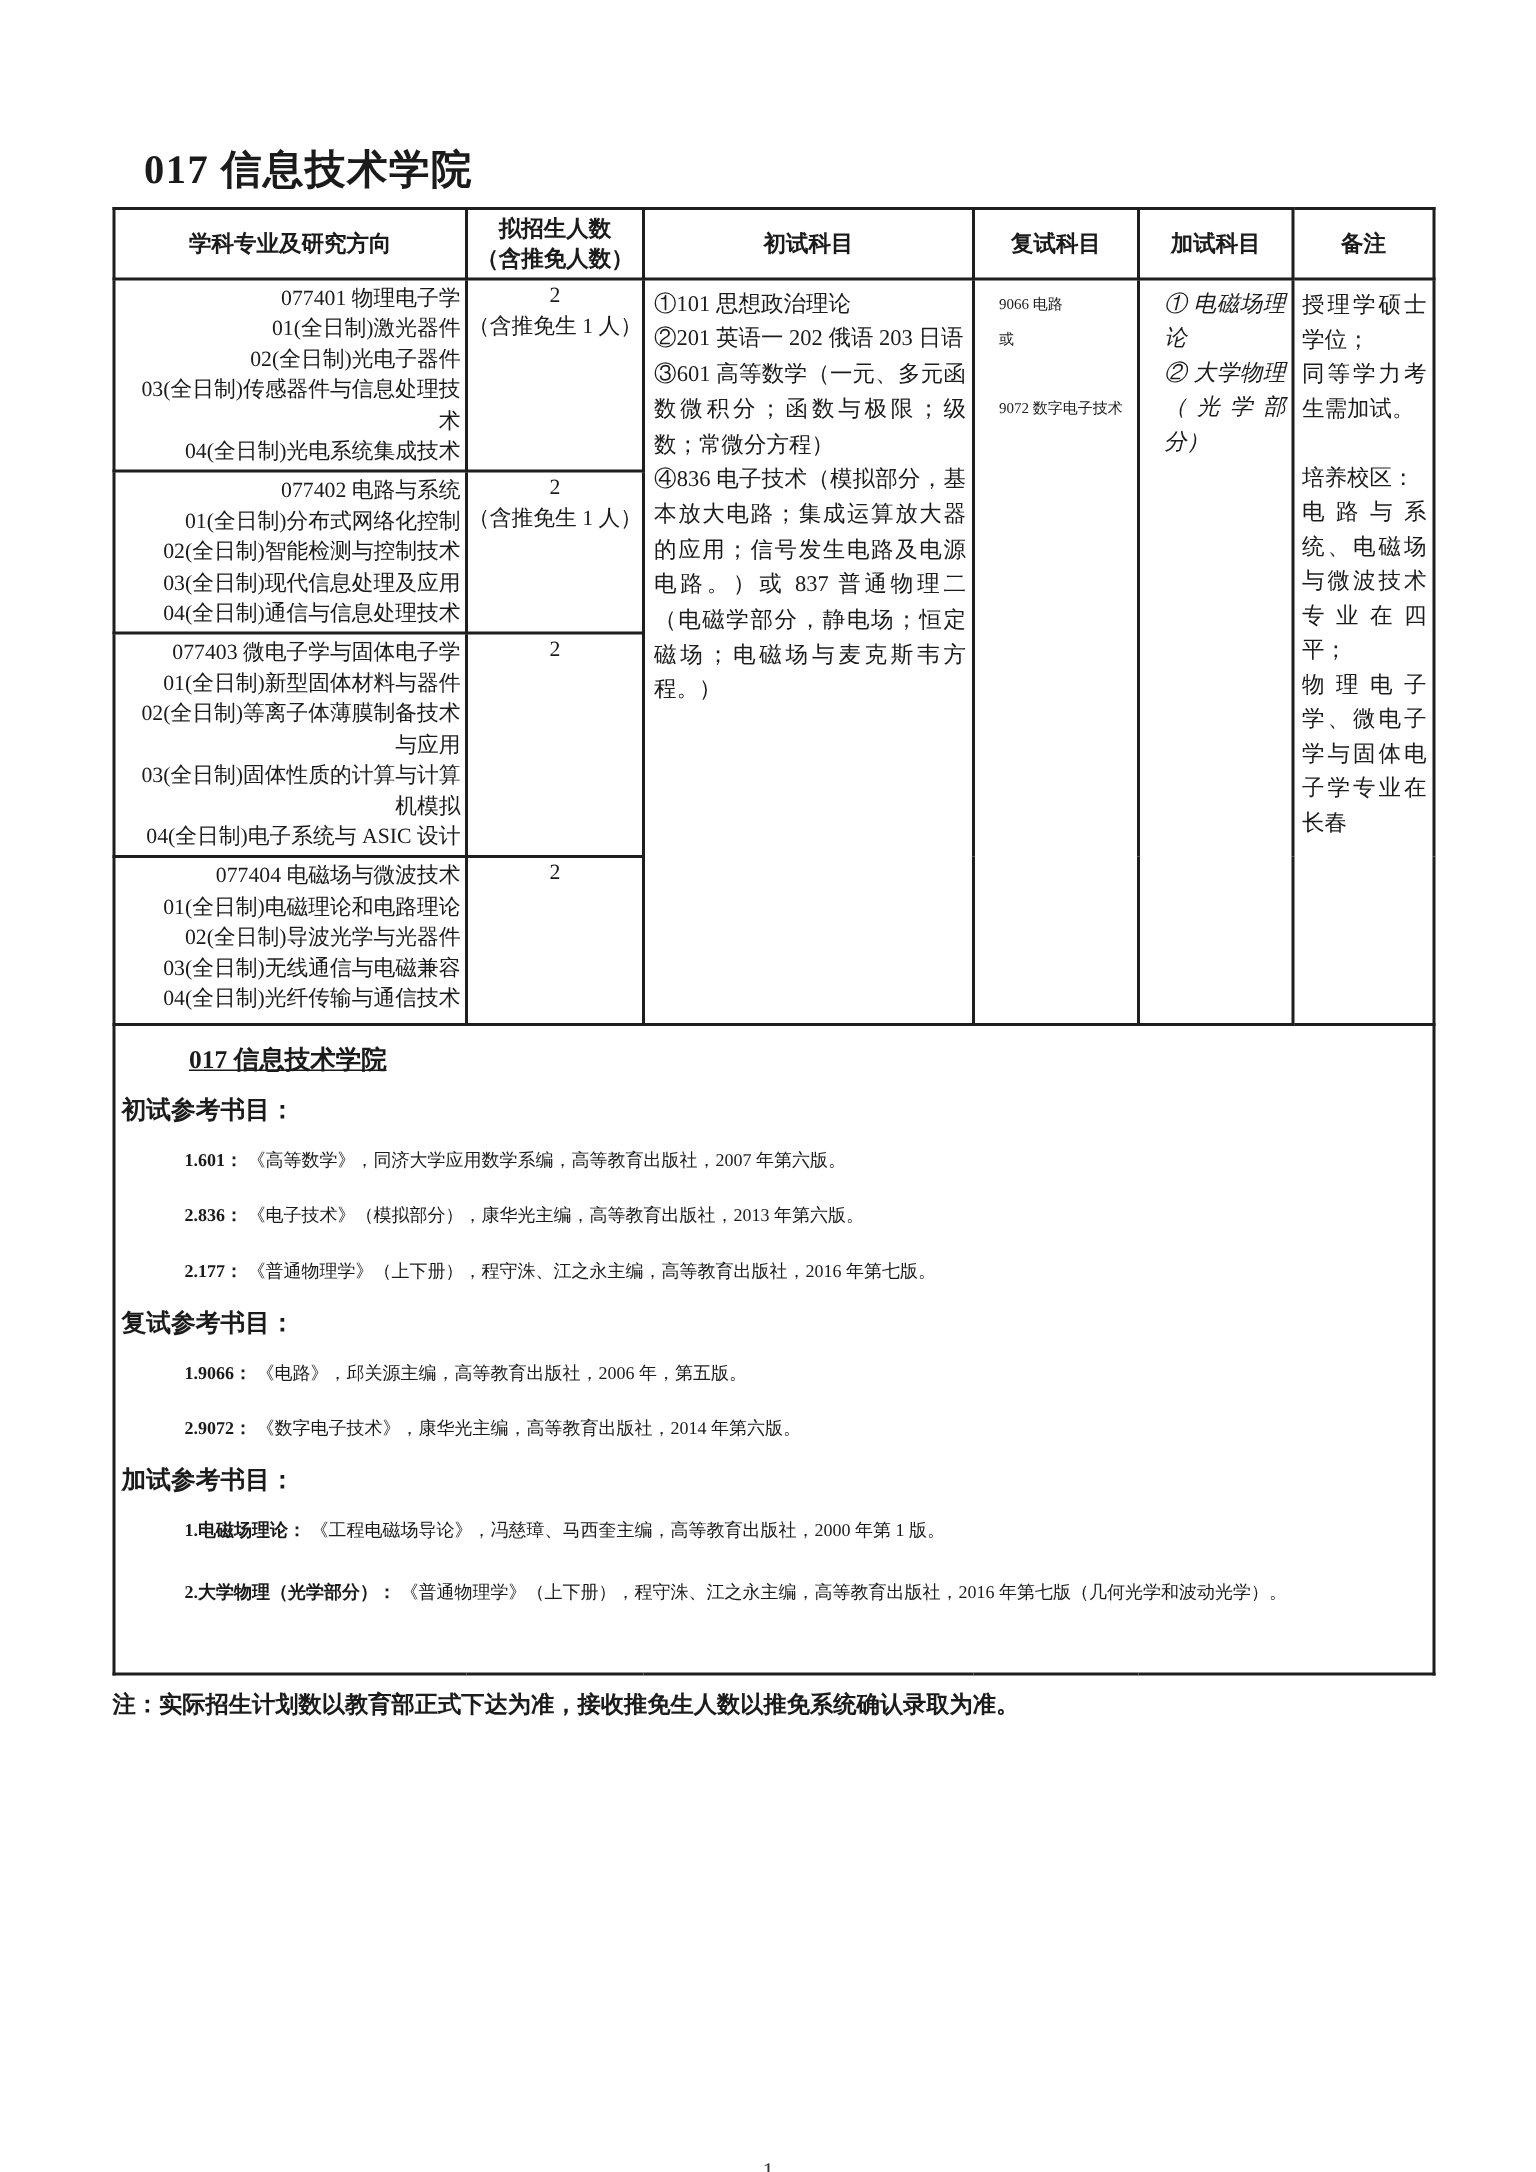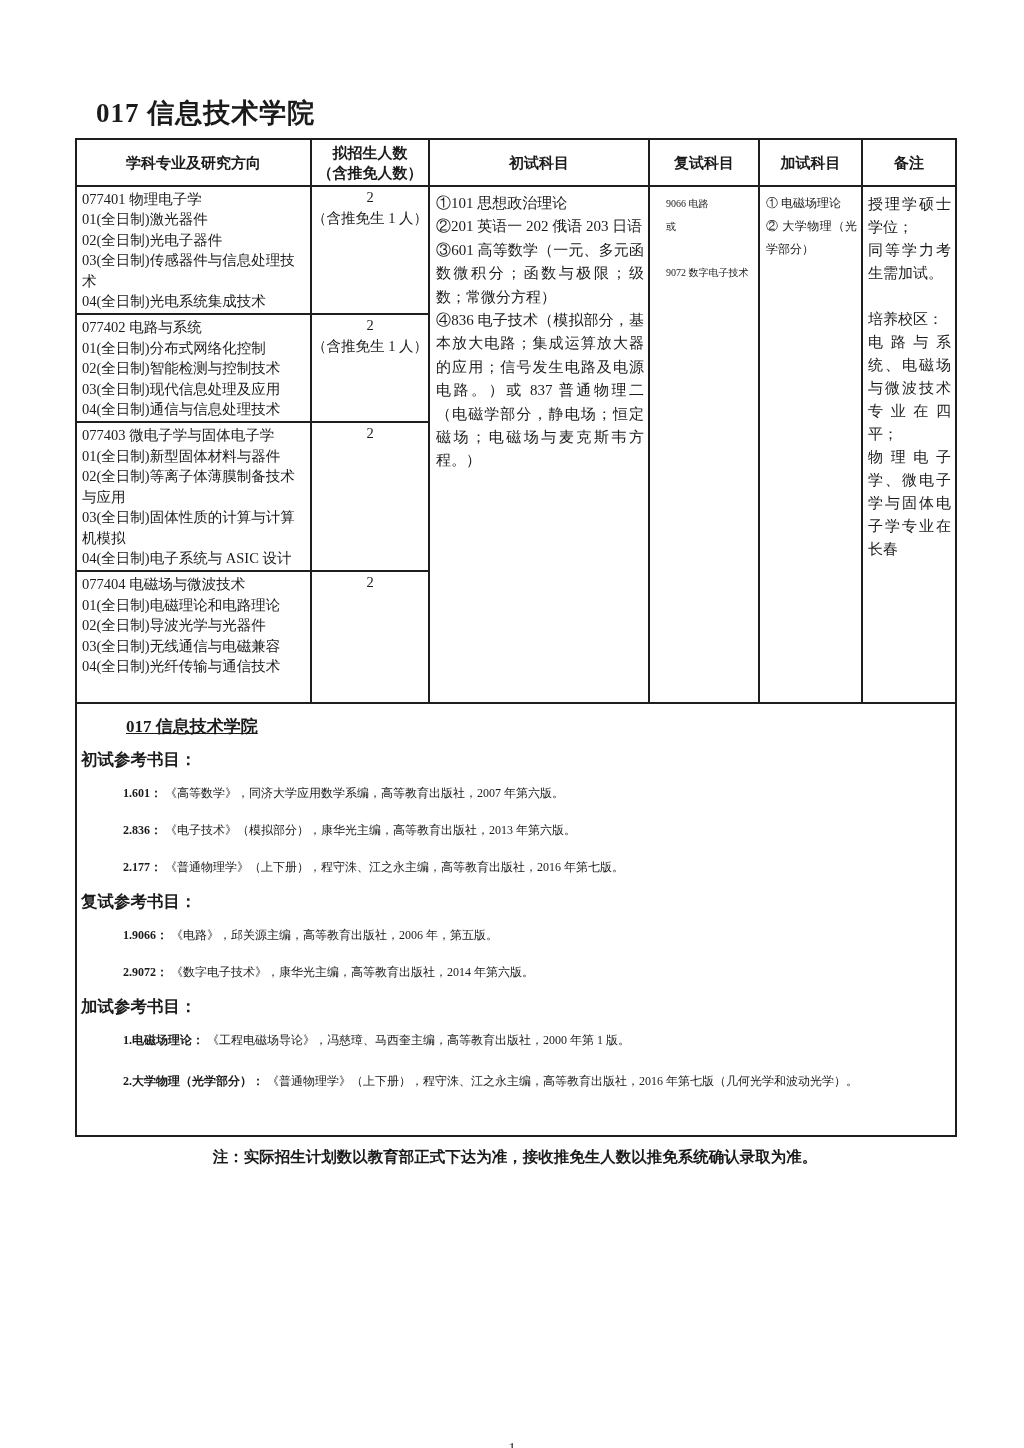--- a/index.html
+++ b/index.html
@@ -39,21 +39,21 @@
     line-height: 20px;
   }
   table.adm td { vertical-align: top; }
 
   .ml { white-space: pre-line; }
 
   td.prog {
     padding: 2px 3px 2px 5px;
     font-size: 14.5px;
     line-height: 20.4px;
-    text-align: left;
+    text-align: right;
   }
   td.quota {
     text-align: center;
     vertical-align: middle;
     padding: 0;
     font-size: 14.5px;
     line-height: 21px;
   }
   td.exam {
     padding: 5px 4px 4px 6px;
@@ -62,37 +62,38 @@
     text-align: justify;
     text-justify: inter-ideograph;
     border-radius: 32px;
   }
   td.retest {
     padding: 5px 4px 4px 16px;
     font-size: 10px;
     line-height: 23px;
   }
   td.addtest {
-    padding: 5px 4px 4px 6px;
-    font-size: 12px;
+    padding: 5px 4px 4px 16px;
+    font-size: 15px;
     line-height: 23px;
     text-align: justify;
     text-justify: inter-ideograph;
+    font-style: italic;
   }
   td.remarks {
     padding: 6px 4px 4px 5px;
     font-size: 15px;
     line-height: 23px;
     text-align: justify;
     text-justify: inter-ideograph;
   }
   tr.r1 td { height: 125px; }
   tr.r2 td { height: 105px; }
   tr.r3 td { height: 145px; }
-  tr.r4 td { height: 132px; }
+  tr.r4 td { height: 112px; }
 
   td.refcell {
     height: 433px;
     padding: 10px 10px 8px 4px;
     font-size: 16px;
     vertical-align: top;
   }
   .ref-heading {
     margin-left: 45px;
     margin-bottom: 6px;
@@ -116,21 +117,20 @@
   }
   p.ref-item.wide { margin-bottom: 13px; }
   .ref-label { font-weight: bold; }
 
   .note {
     margin: 9px 0 0 75px;
     width: 880px;
     font-size: 15.5px;
     font-weight: bold;
     line-height: 22px;
-    text-align: center;
   }
 
   .page-number {
     position: absolute;
     left: 0; top: 1343px;
     width: 1024px;
     text-align: center;
     font-size: 15px;
     color: #333;
   }

